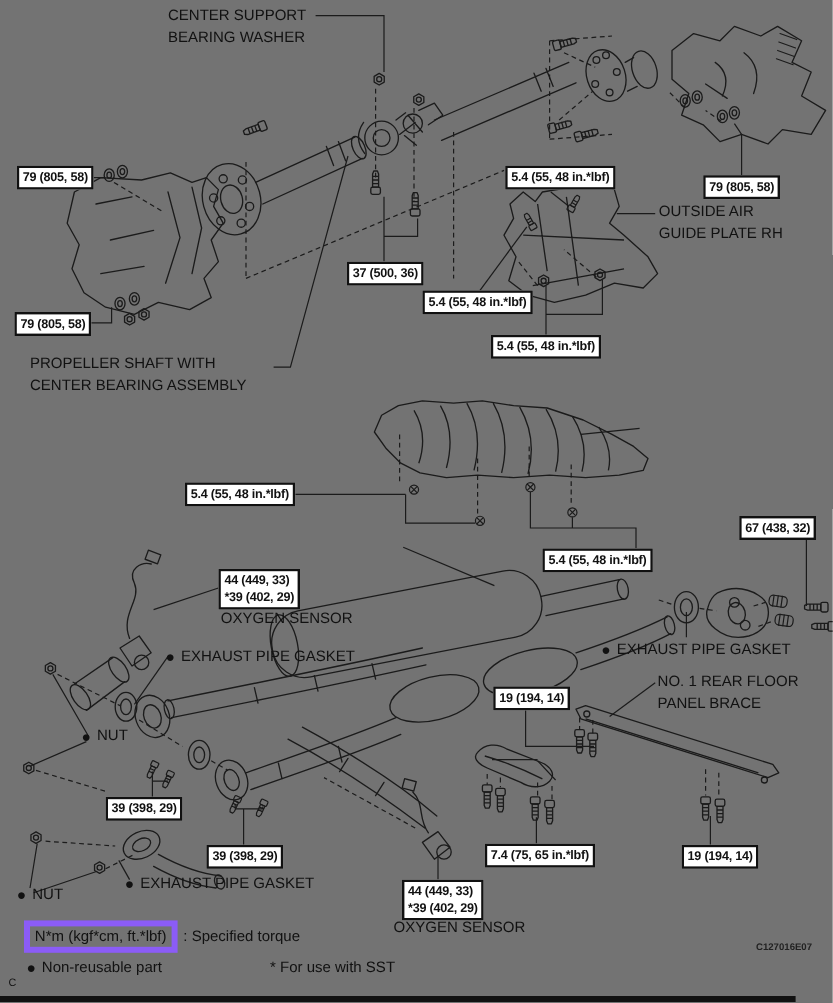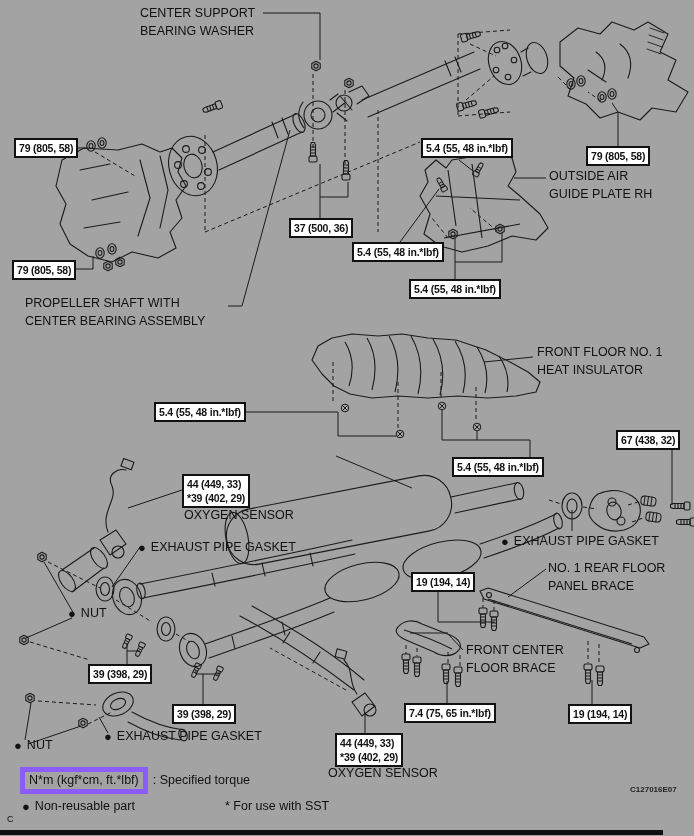--- a/index.html
+++ b/index.html
@@ -1,16 +1,16 @@
 <!DOCTYPE html>
 <html><head>
 <meta charset="utf-8">
 <style>
   html,body{margin:0;padding:0;background:#fff;}
-  #stage{position:relative;width:694px;height:836px;background:#a3a3a3;overflow:hidden;
+  #stage{position:relative;width:694px;height:836px;background:#737373;overflow:hidden;
          font-family:"Liberation Sans",sans-serif;color:#111;}
   #art{position:absolute;left:0;top:0;}
   .torque-box{position:absolute;border:2px solid #111;background:#fff;
     font:bold 10.5px/1.35 "Liberation Sans",sans-serif;letter-spacing:-0.2px;
     padding:1px 3px;white-space:pre-line;z-index:3;}
   .part-label{position:absolute;font:12.5px/1.4 "Liberation Sans",sans-serif;
     white-space:pre-line;z-index:3;}
   .bullet-label{position:absolute;display:flex;align-items:center;gap:5px;
     font:12.5px/1.2 "Liberation Sans",sans-serif;z-index:3;}
   .bullet-dot{font-size:13px;line-height:1;}
@@ -267,28 +267,24 @@
     <path d="M38,701 L96,705 M88,724 L112,712"></path>
   </g>
 </svg>
 
   <div class="part-label" style="left:140px;top:5px">CENTER SUPPORT
 BEARING WASHER</div>
   <div class="part-label" style="left:549px;top:168px">OUTSIDE AIR
 GUIDE PLATE RH</div>
   <div class="part-label" style="left:25px;top:295px">PROPELLER SHAFT WITH
 CENTER BEARING ASSEMBLY</div>
-  <div class="part-label" style="left:537px;top:344px">FRONT FLOOR NO. 1
-HEAT INSULATOR</div>
   <div class="part-label" style="left:184px;top:507px">OXYGEN SENSOR</div>
   <div class="part-label" style="left:328px;top:765px">OXYGEN SENSOR</div>
   <div class="part-label" style="left:548px;top:560px">NO. 1 REAR FLOOR
 PANEL BRACE</div>
-  <div class="part-label" style="left:466px;top:642px">FRONT CENTER
-FLOOR BRACE</div>
 
   <div class="bullet-label" style="left:138px;top:540px">
     <span class="bullet-dot">●</span>
     <span>EXHAUST PIPE GASKET</span>
   </div>
   <div class="bullet-label" style="left:501px;top:534px">
     <span class="bullet-dot">●</span>
     <span>EXHAUST PIPE GASKET</span>
   </div>
   <div class="bullet-label" style="left:68px;top:606px">

